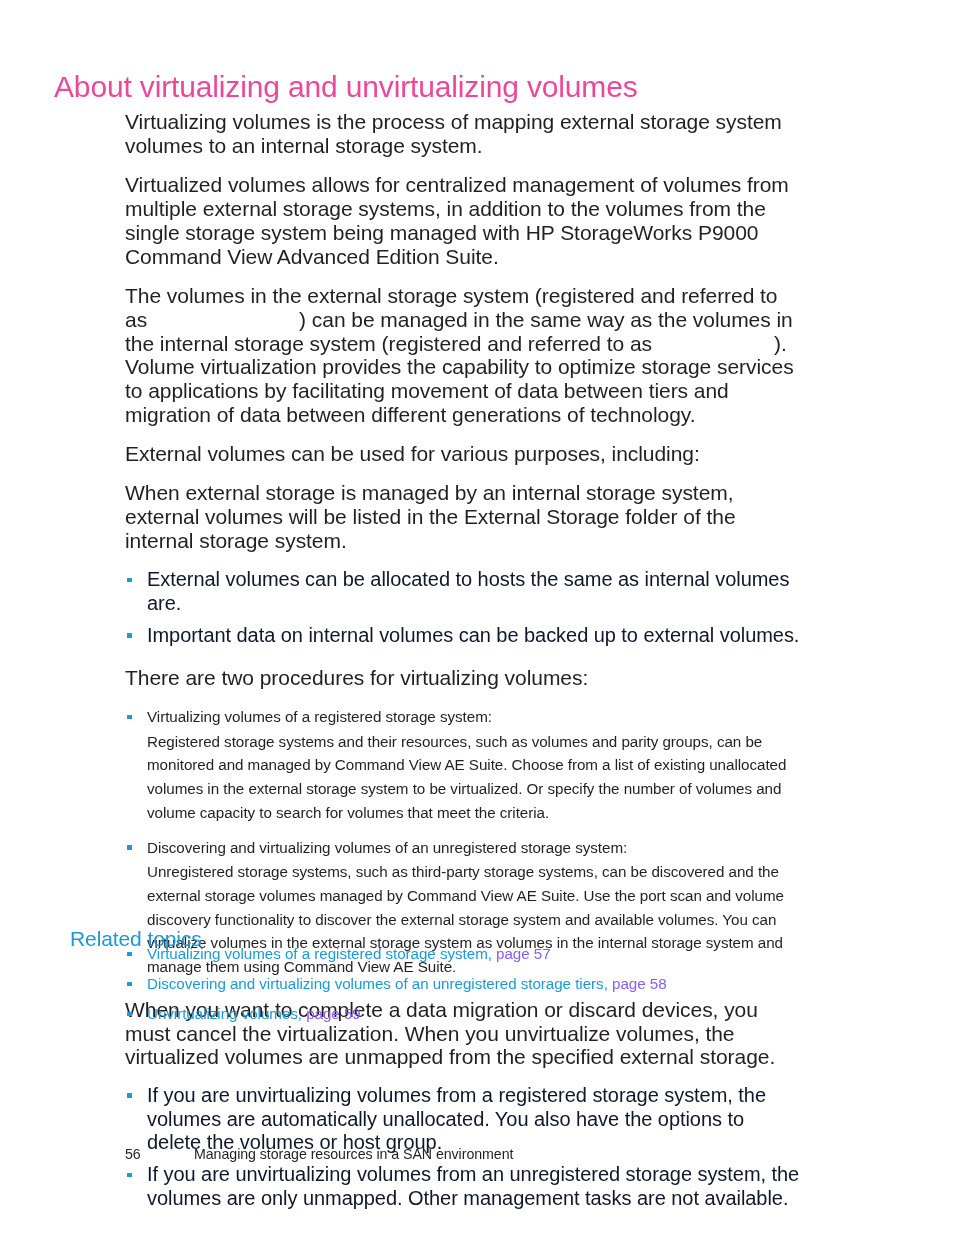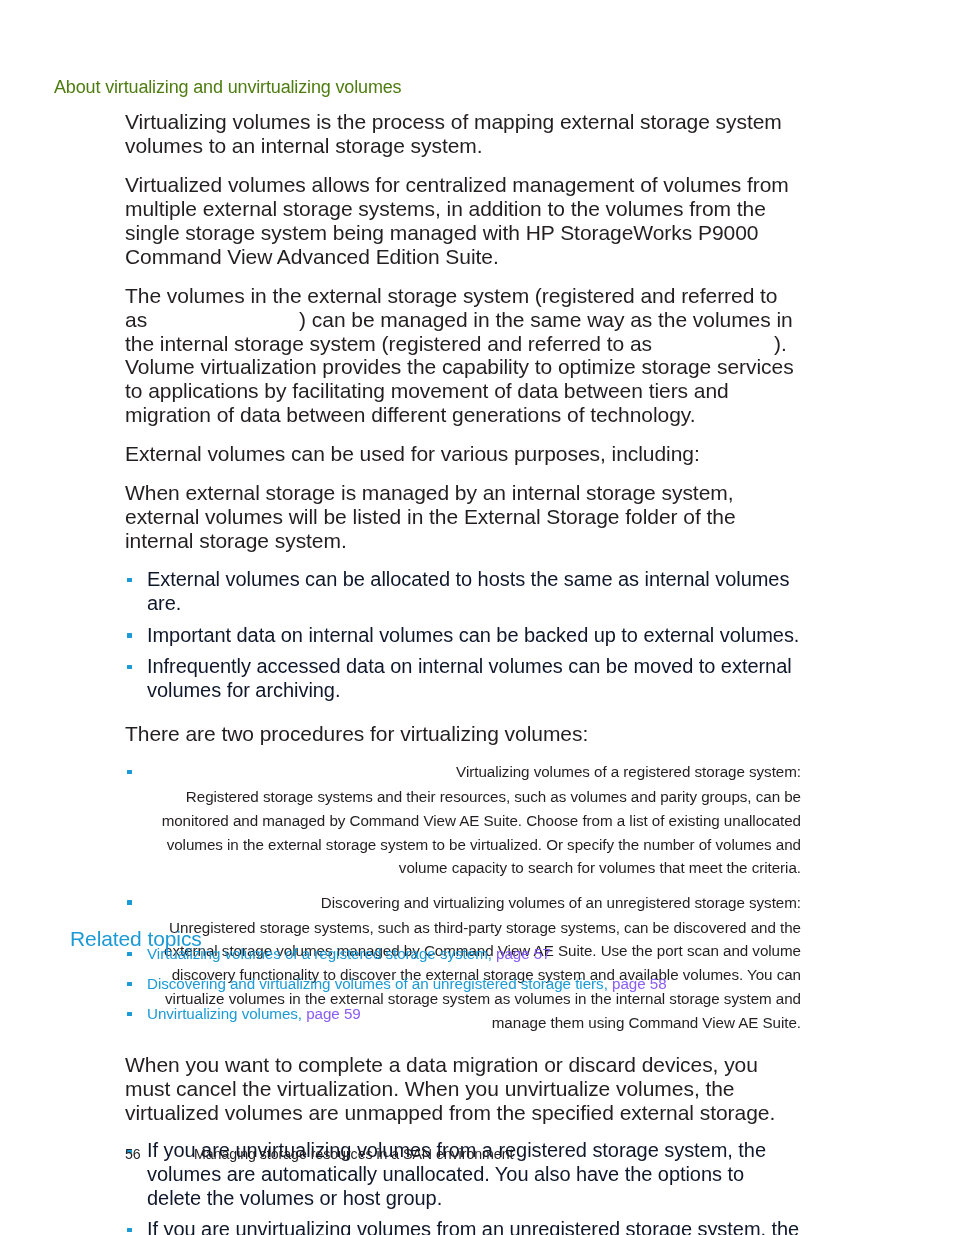--- a/index.html
+++ b/index.html
@@ -24,25 +24,25 @@
     overflow: hidden;
     background: #ffffff;
   }
 
   
   .page-title {
     position: absolute;
     left: 54px;
     top: 72px;
     width: 760px;
-    font-size: 18px;
+    font-size: 30px;
     line-height: 30px;
     font-weight: 400;
     letter-spacing: -0.15px;
-    color: #4d7c0f;
+    color: #ec4899;
     margin: 0;
   }
 
   
   .body-col {
     position: absolute;
     left: 125px;
     top: 110px;
     width: 676px;
   }
@@ -93,21 +93,20 @@
     height: 4.5px;
     background: #1b9ad6;
     border-radius: 0.5px;
   }
 
   
   ul.procedures {
     list-style: none;
     margin: 0 0 15px 0;
     padding: 0;
-    text-align: right;
   }
   ul.procedures > li {
     position: relative;
     padding-left: 22px;
     margin: 0 0 11px 0;
     font-size: 15.2px;
     line-height: 23.7px;
     letter-spacing: -0.05px;
   }
   ul.procedures > li:last-child { margin-bottom: 0; }
@@ -218,24 +217,20 @@
 
     <ul class="bullets">
       <li>
         <span class="bullet-dot"></span>
         <span>External volumes can be allocated to hosts the same as internal volumes are.</span>
       </li>
       <li>
         <span class="bullet-dot"></span>
         <span>Important data on internal volumes can be backed up to external volumes.</span>
       </li>
-      <li>
-        <span class="bullet-dot"></span>
-        <span>Infrequently accessed data on internal volumes can be moved to external volumes for archiving.</span>
-      </li>
     </ul>
 
     <div class="spacer-sm"></div>
 
     <p class="para tight">There are two procedures for virtualizing volumes:</p>
 
     <ul class="procedures">
       <li>
         <span class="bullet-dot"></span>
         <span class="proc-head">Virtualizing volumes of a registered storage system:</span>

